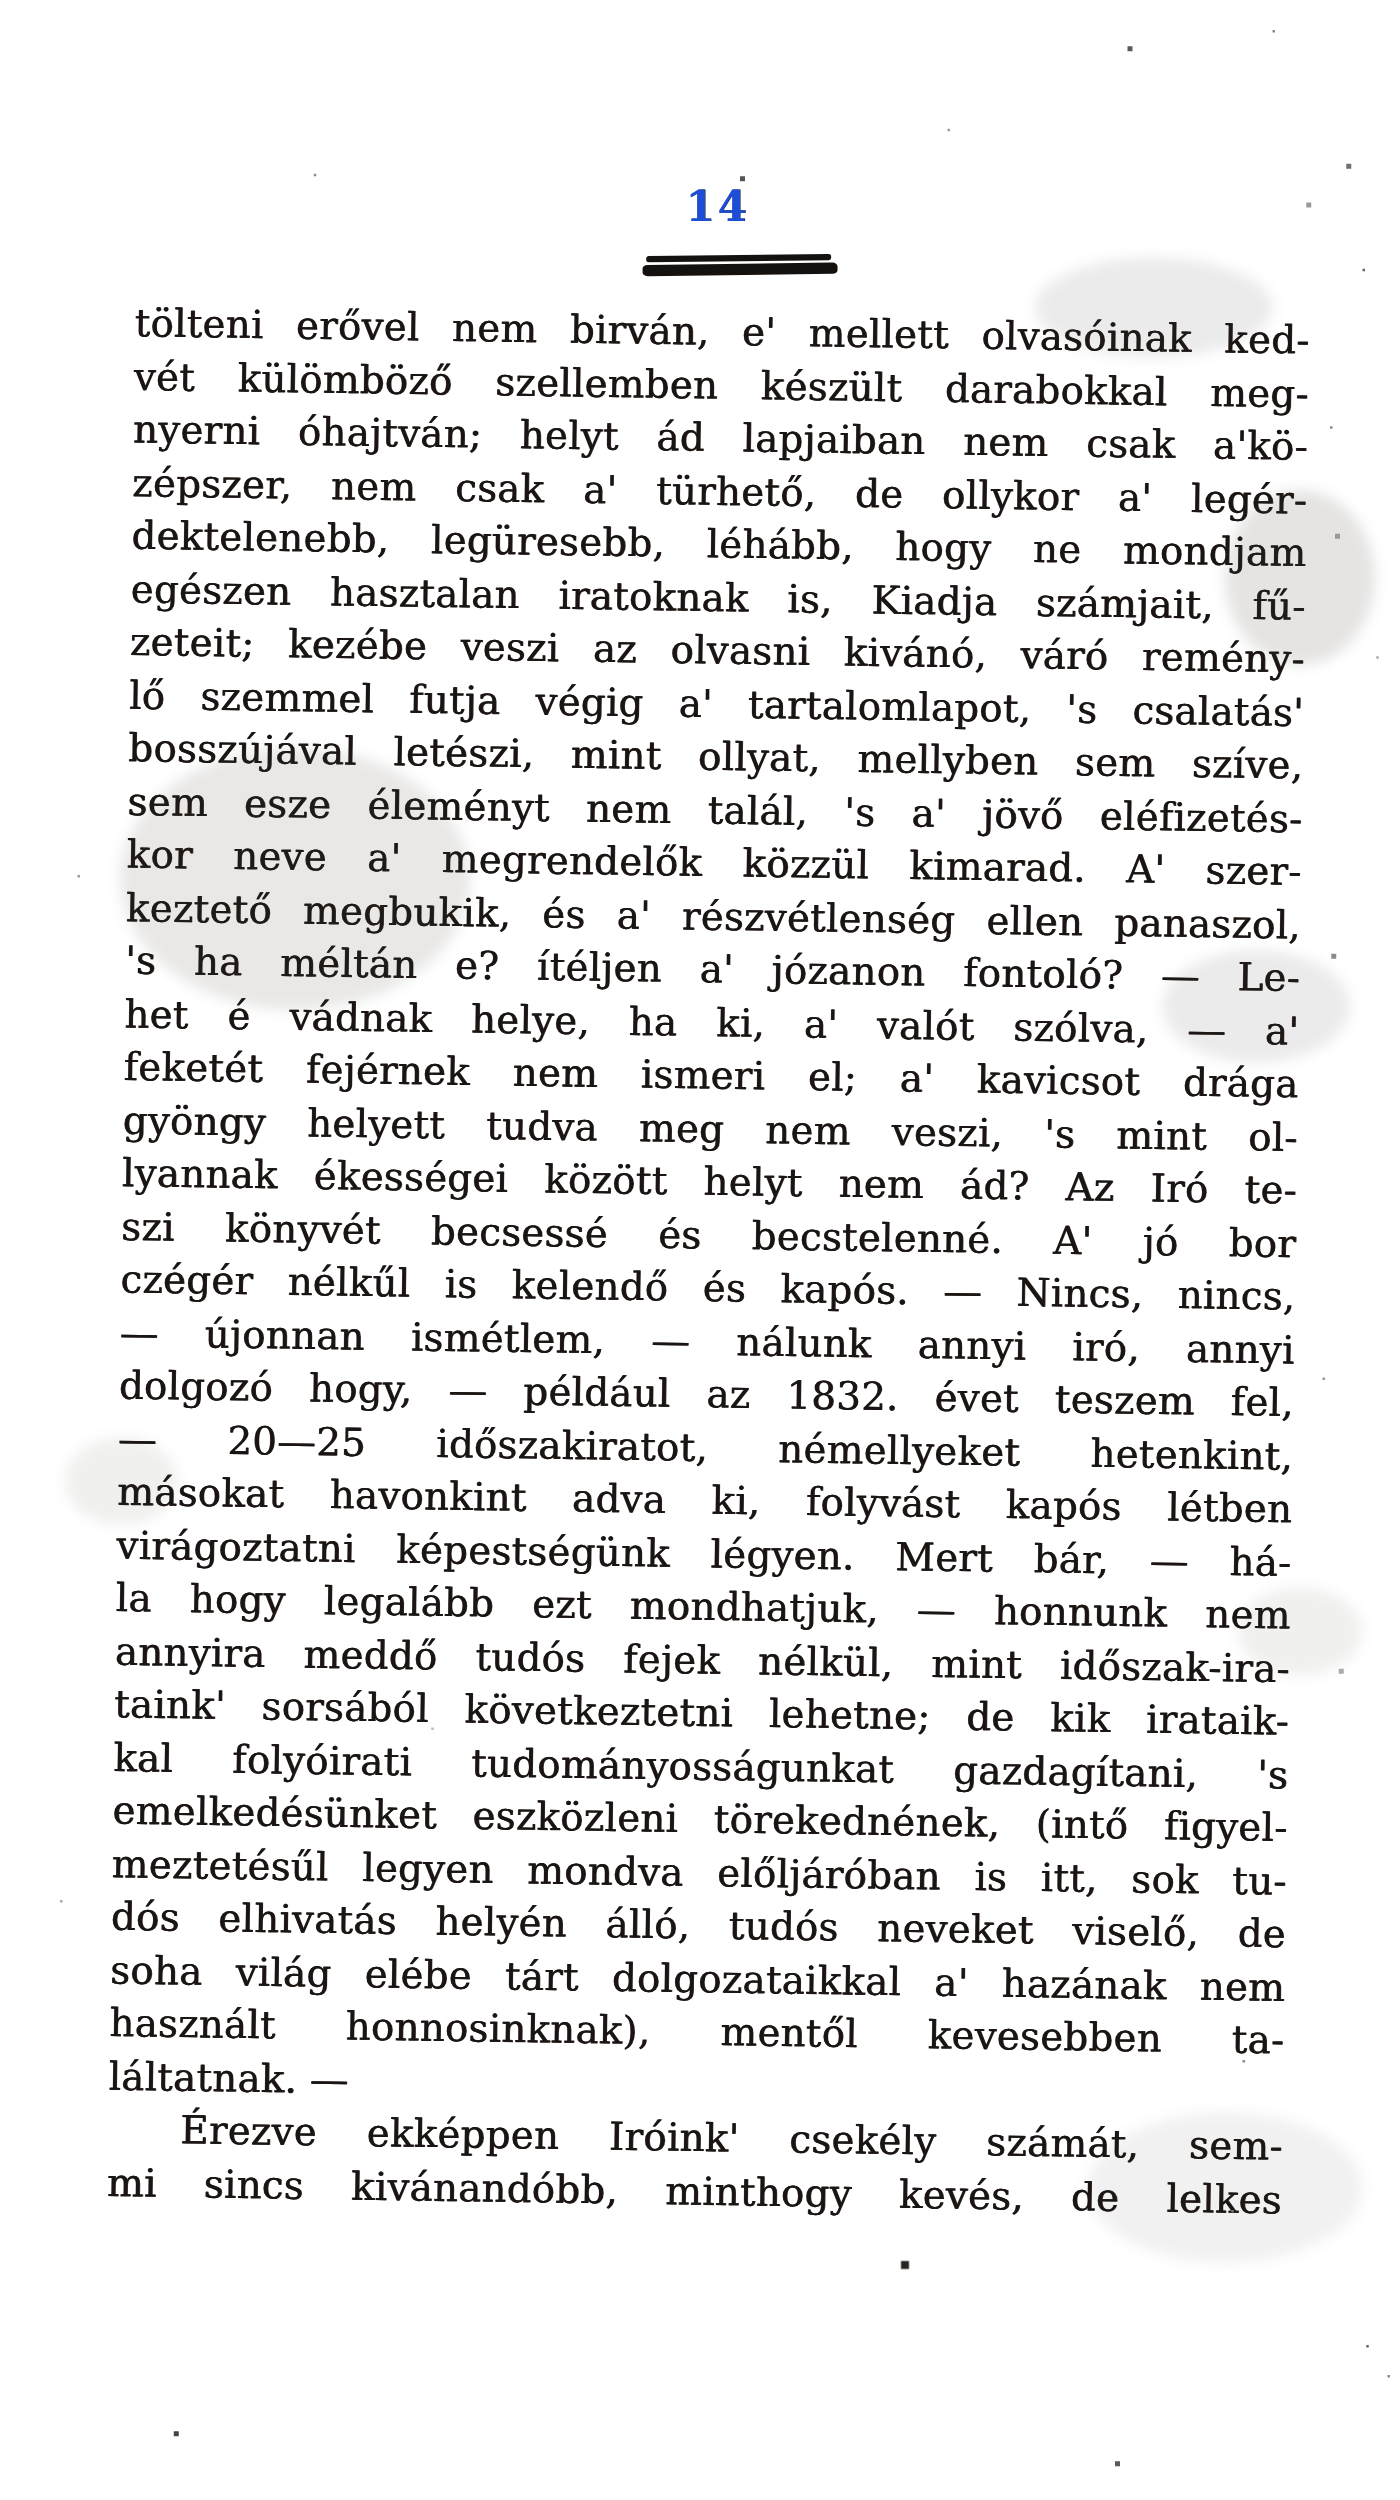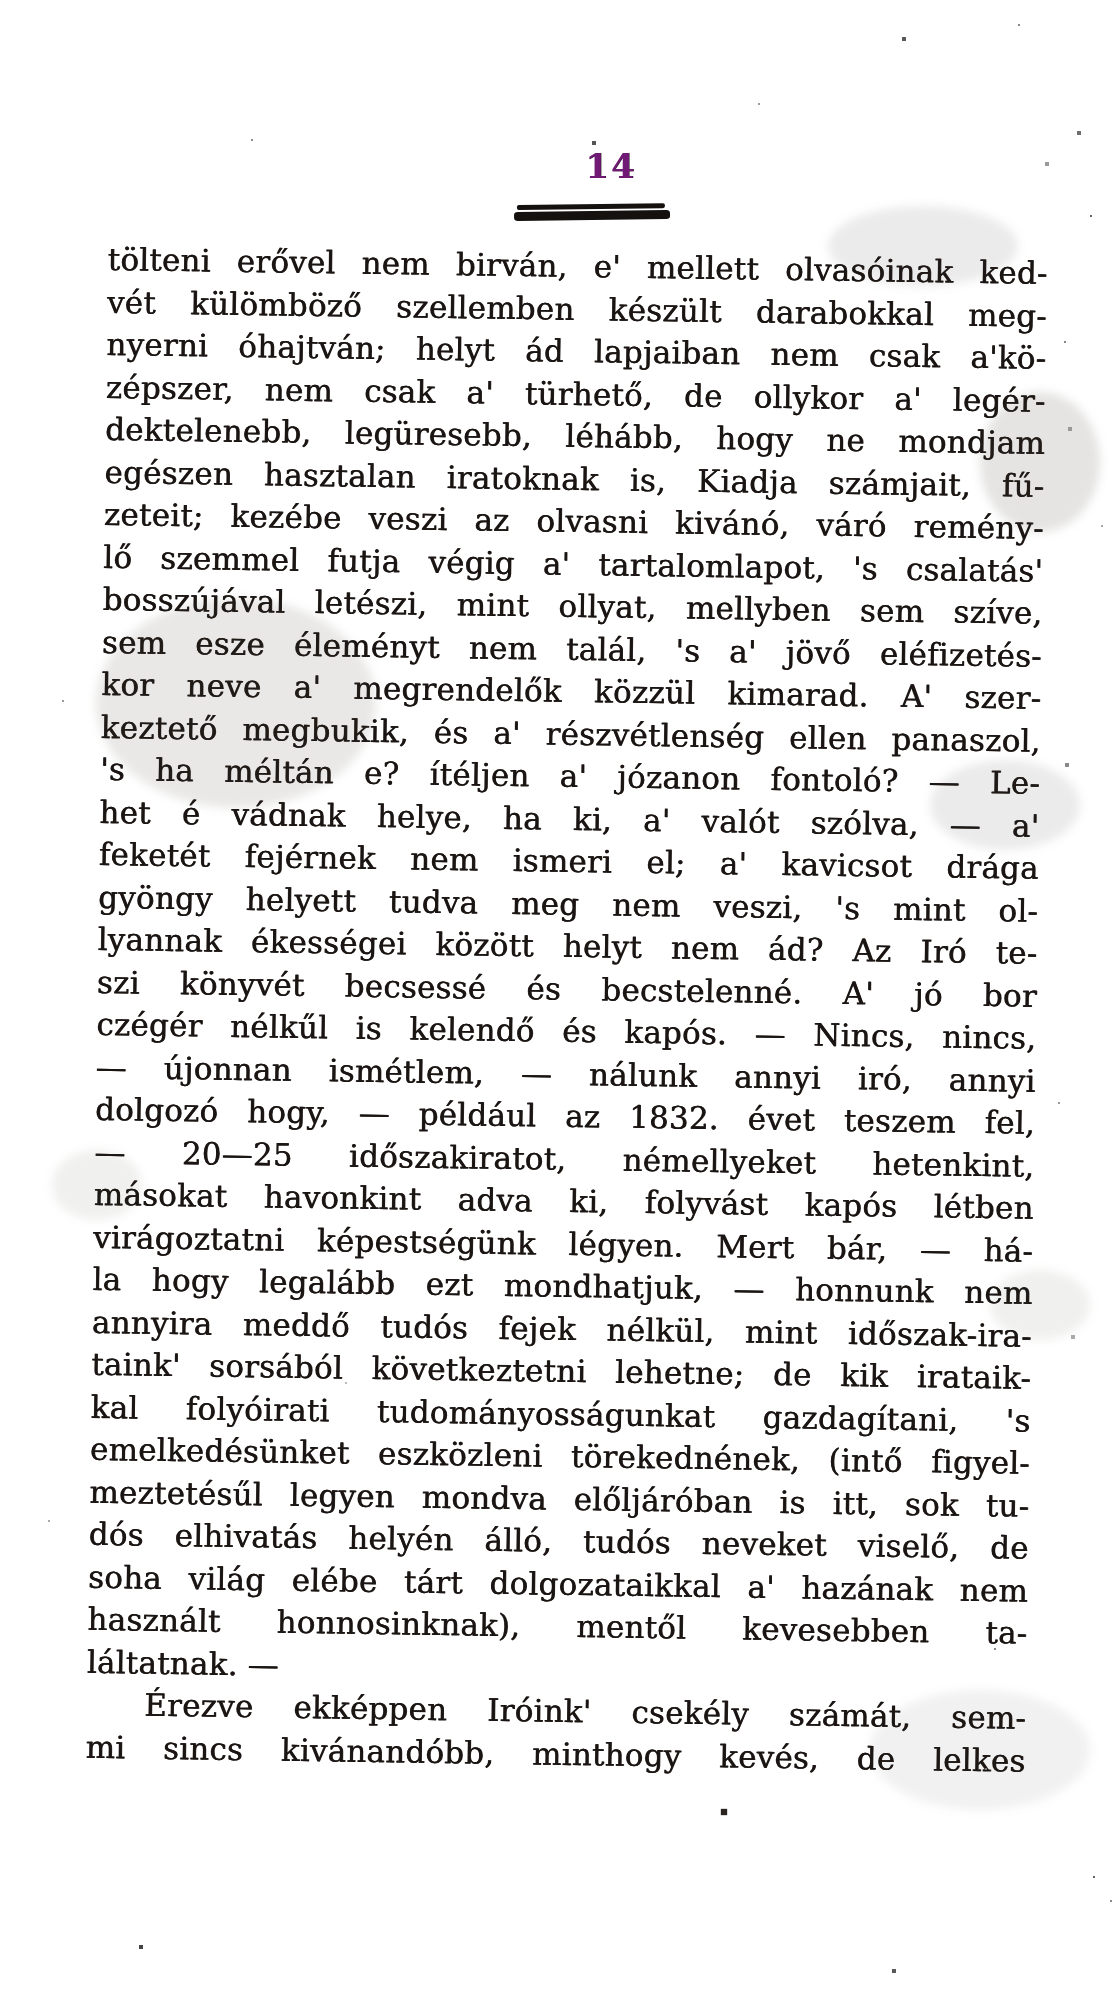--- a/index.html
+++ b/index.html
@@ -11,28 +11,28 @@
     position: relative;
     width: 1120px;
     height: 2000px;
     background: #ffffff;
     overflow: hidden;
     font-family: "DejaVu Serif", serif;
     color: #1a1512;
   }
   .page-number {
     position: absolute;
-    left: 573px;
+    left: 536px;
     top: 146px;
     width: 76px;
     text-align: center;
     font-size: 34px;
     font-weight: bold;
     letter-spacing: 2px;
-    color: #701a75;
+    color: #1d4ed8;
     text-shadow: 0.4px 0 0 #15110e;
   }
   .header-rule {
     position: absolute;
     left: 514px;
     top: 204px;
     width: 156px;
     transform: rotate(-0.7deg);
   }
   .rule-top {

